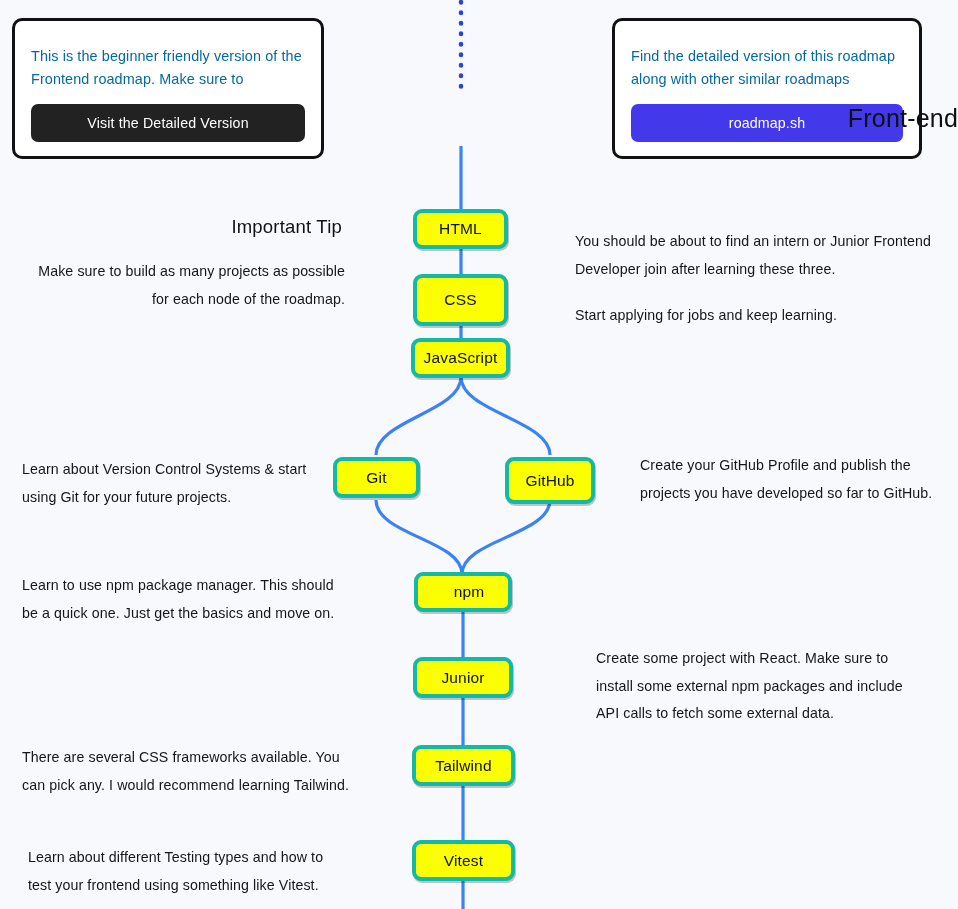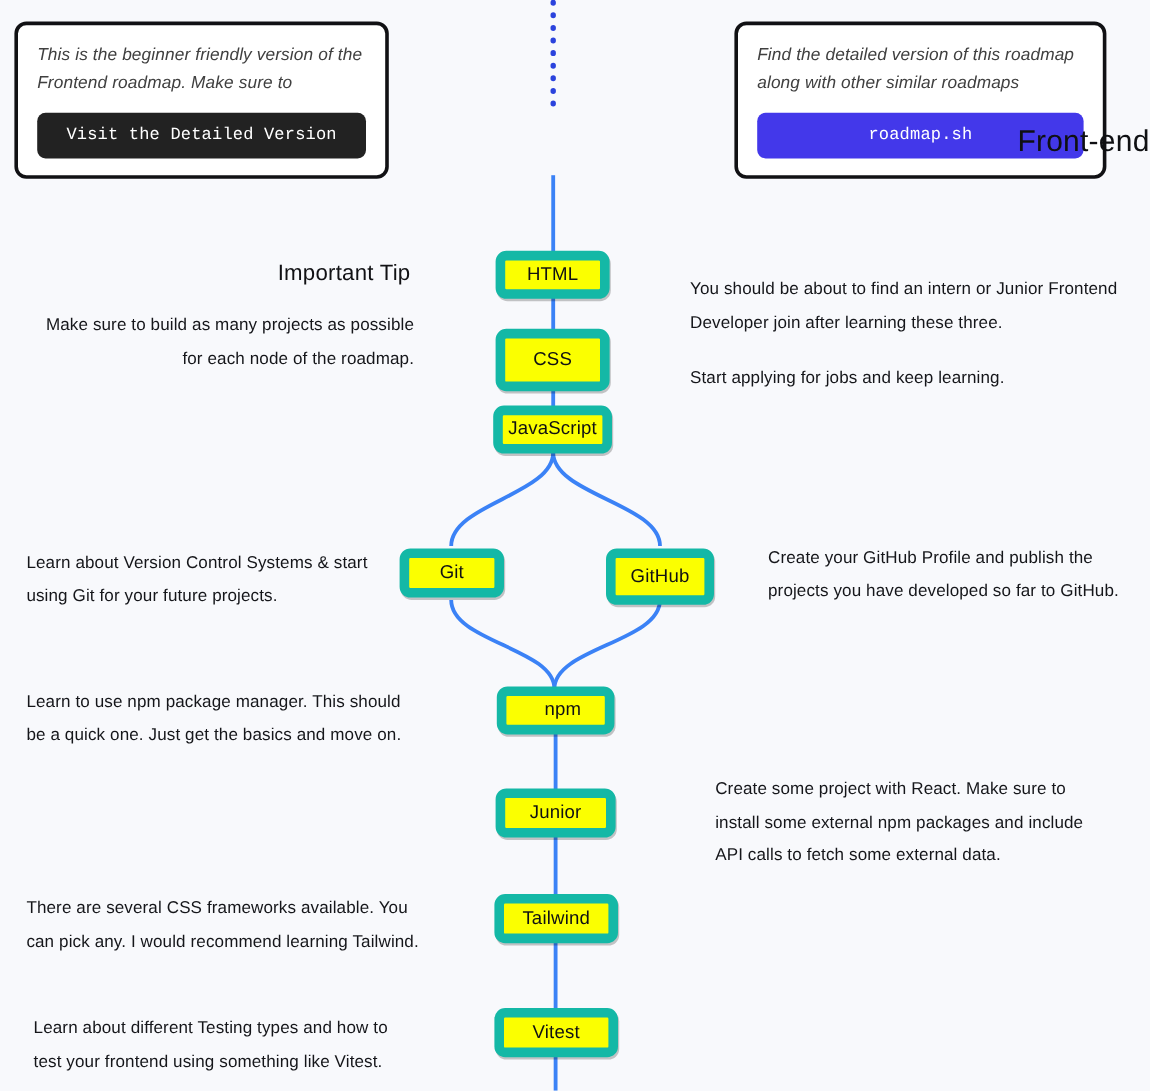--- a/index.html
+++ b/index.html
@@ -38,32 +38,31 @@
   .info-card {
     position: absolute;
     background: #ffffff;
     border: 3px solid #111114;
     border-radius: 10px;
     padding: 14px 16px 14px 16px;
   }
   .info-card .card-text {
     font-size: 14.4px;
     line-height: 1.62;
-    color: #404040;
+    color: #0369a1;
     letter-spacing: .1px;
-    margin: 0 0 12px 0;
-    font-style: italic;
+    margin: 10px 0 12px 0;
   }
   .card-btn {
     display: block;
     width: 100%;
     border: 0;
     border-radius: 7px;
     padding: 11px 8px;
-    font-family: Liberation Mono, monospace;
+    font-family: Liberation Sans, sans-serif;
     font-size: 14.2px;
     letter-spacing: .15px;
     text-align: center;
     cursor: pointer;
     color: #ffffff;
   }
   .card-btn.dark   { background: #222222; }
   .card-btn.purple { background: #4338ea; }
 
   #card-left  { left: 12px;  top: 18px;  width: 312px; }
@@ -78,21 +77,21 @@
     text-align: right;
     font-size: 25px;
     letter-spacing: .2px;
     color: #0f1013;
   }
 
   
   .node {
     position: absolute;
     background: #fbff00;
-    border: 8px solid #14b8a6;
+    border: 4px solid #14b8a6;
     border-radius: 9px;
     display: flex;
     align-items: center;
     justify-content: center;
     font-size: 15.5px;
     letter-spacing: .15px;
     color: #101113;
     cursor: pointer;
     box-shadow: 1px 2px 0 rgba(0,0,0,.22);
   }

